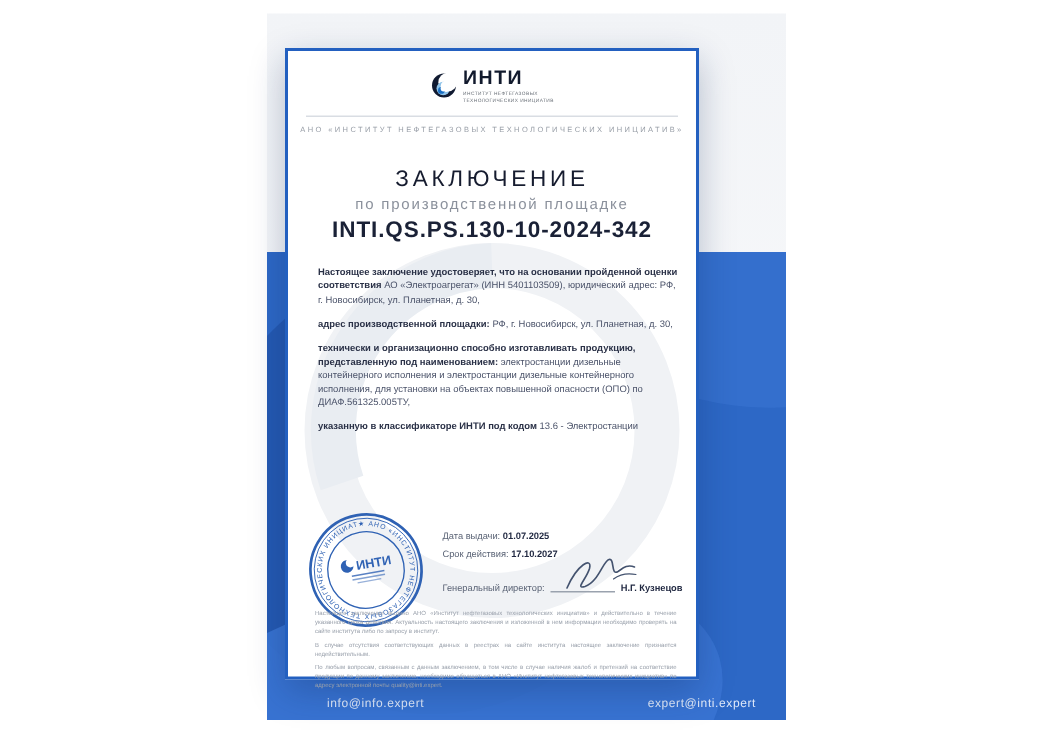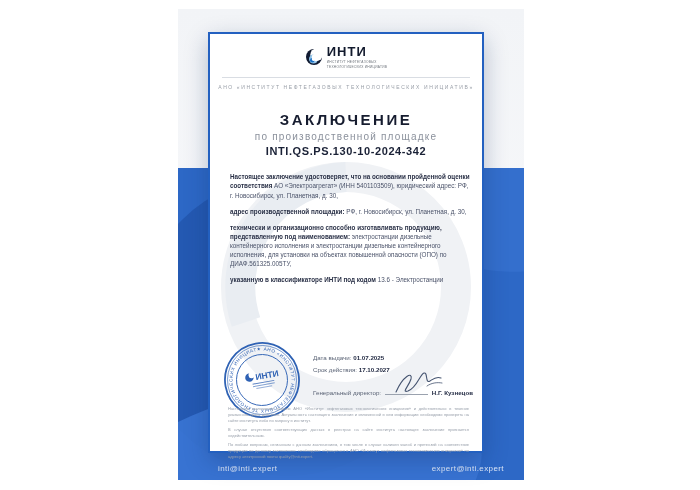--- a/index.html
+++ b/index.html
@@ -33,40 +33,40 @@
   .footer-emails{
     position:absolute;left:0;bottom:7px;width:100%;
     display:flex;justify-content:space-between;box-sizing:border-box;
     padding:0 20px 0 40px;
   }
   .footer-emails span{
     font-size:8px;letter-spacing:.4px;color:#dfe9f9;
   }
   
   .page{
-    position:absolute;left:208px;top:32px;width:276px;height:421px;
+    position:absolute;left:190px;top:32px;width:276px;height:421px;
     box-sizing:border-box;background:#ffffff;border:2px solid #2360c0;
     box-shadow:0 8px 22px rgba(15,40,90,.28);
   }
   .watermark{position:absolute;left:50%;top:118px;transform:translateX(-50%);z-index:0;}
   .page-content{position:relative;z-index:1;width:100%;height:100%;}
   
   .logo-row{display:flex;justify-content:center;align-items:center;gap:4px;padding-top:11px;}
   .logo-textwrap{display:flex;flex-direction:column;line-height:1;}
   .logo-brand{font-size:13px;font-weight:bold;letter-spacing:1px;color:#121a2d;}
   .logo-caption{font-size:3.2px;letter-spacing:.3px;color:#6a7078;margin-top:1.5px;line-height:1.3;}
   .hr{height:1px;background:#d9dde3;margin:8px 12px 0 12px;}
   .org-line{
     margin-top:6px;text-align:center;font-size:5px;letter-spacing:1.6px;
     color:#989ea7;white-space:nowrap;
   }
   
-  .title{margin-top:21px;text-align:center;font-size:15px;font-weight:bold;letter-spacing:2.5px;color:#161c2f;}
+  .title{margin-top:21px;text-align:center;font-size:15px;font-weight:normal;letter-spacing:2.5px;color:#161c2f;}
   .subtitle{margin-top:3px;text-align:center;font-size:10px;letter-spacing:1.2px;color:#8b919c;}
-  .cert-number{margin-top:3px;text-align:center;font-size:11px;font-weight:bold;letter-spacing:.6px;color:#1a2136;}
+  .cert-number{margin-top:3px;text-align:center;font-size:15px;font-weight:bold;letter-spacing:.6px;color:#1a2136;}
   
   .body-text{margin-top:15px;padding:0 12px 0 20px;}
   .body-text p{margin:0 0 7px 0;font-size:6.3px;line-height:1.45;color:#4a5269;}
   .body-text b{color:#2a3147;}
   
   .stamp{position:absolute;left:12px;top:306px;transform:rotate(-10deg);}
   
   .sig-block{position:absolute;left:103px;top:320px;right:9px;font-size:6.2px;color:#5a6375;}
   .sig-row{margin-bottom:5px;}
   .sig-row b{color:#1f2740;}
@@ -80,21 +80,21 @@
 </style>
 </head>
 <body>
 
 <div class="photo">
   <div class="band">
     <div class="band-circle"></div>
     <div class="band-swoosh"></div>
     <div class="band-swoosh2"></div>
     <div class="footer-emails">
-      <span>inti@inti.expert</span>
+      <span>info@info.expert</span>
       <span>expert@inti.expert</span>
     </div>
   </div>
 </div>
 
 <div class="page">
 
   <svg class="watermark" width="270" height="270" viewBox="0 0 270 270">
     <circle cx="135" cy="135" r="110" fill="none" stroke="#f0f2f5" stroke-width="30"></circle>
     <path d="M 35,170 A 110,110 0 0,1 135,25" fill="none" stroke="#e9edf2" stroke-width="30"></path>

